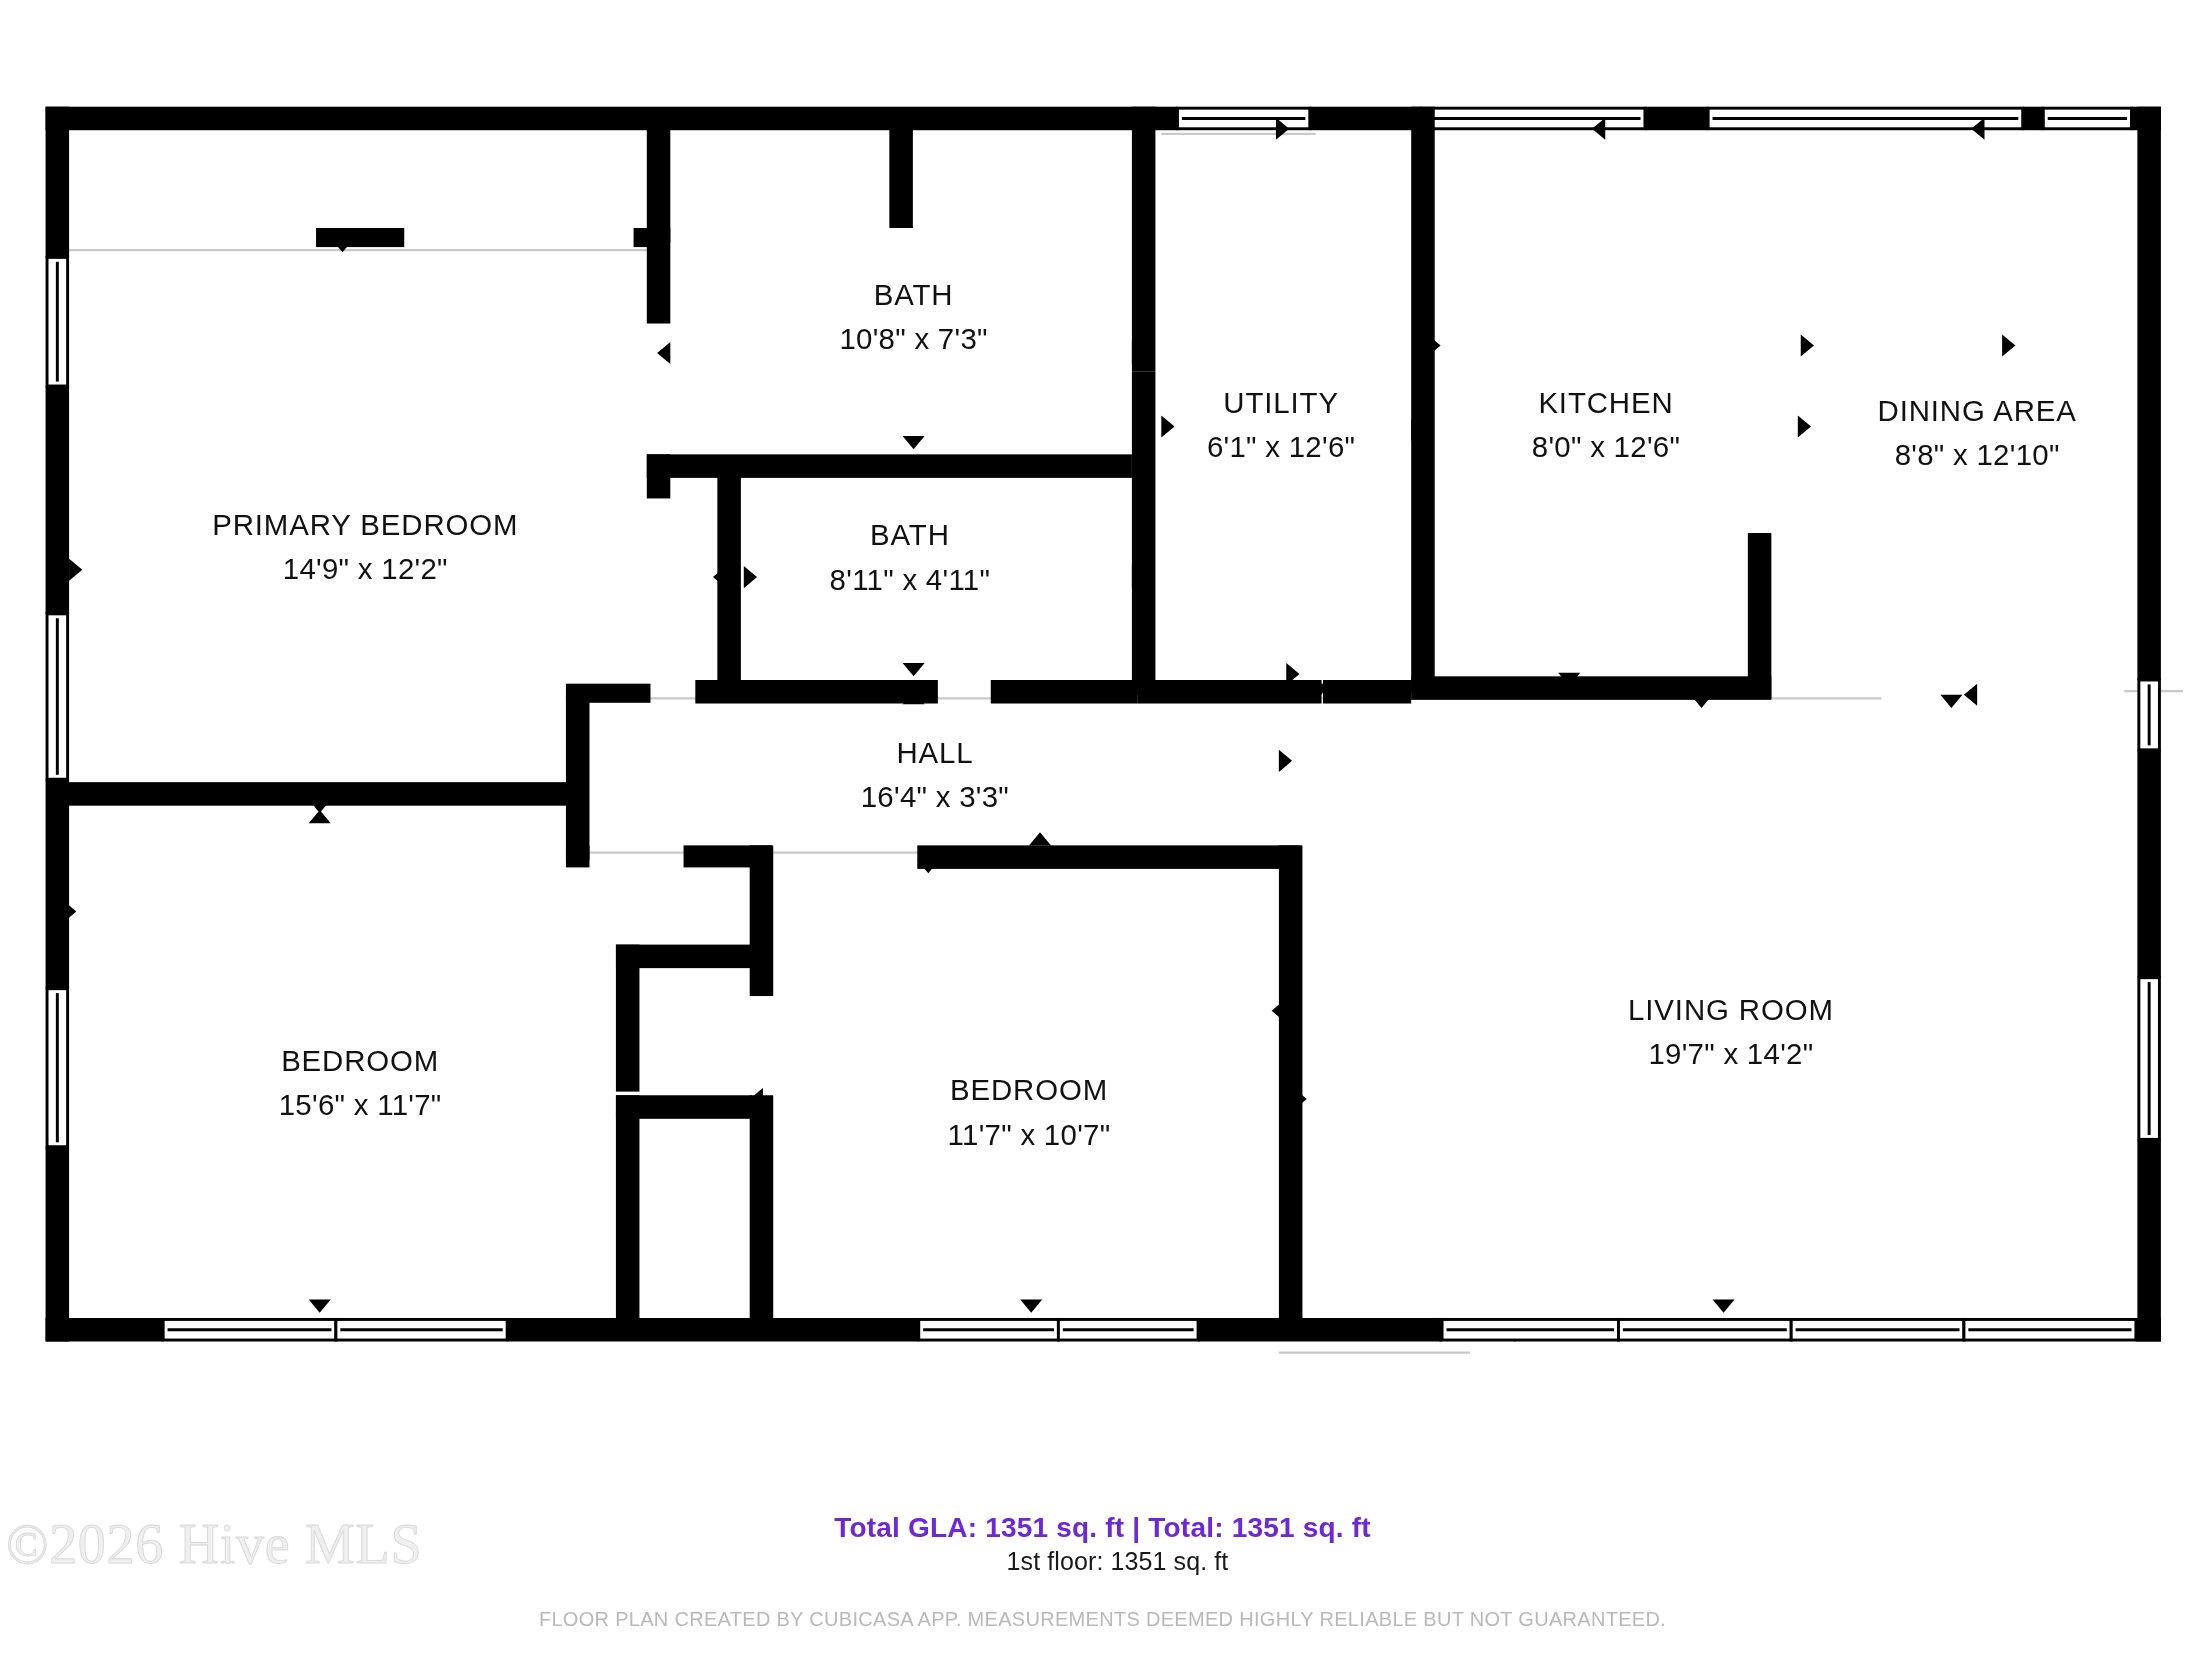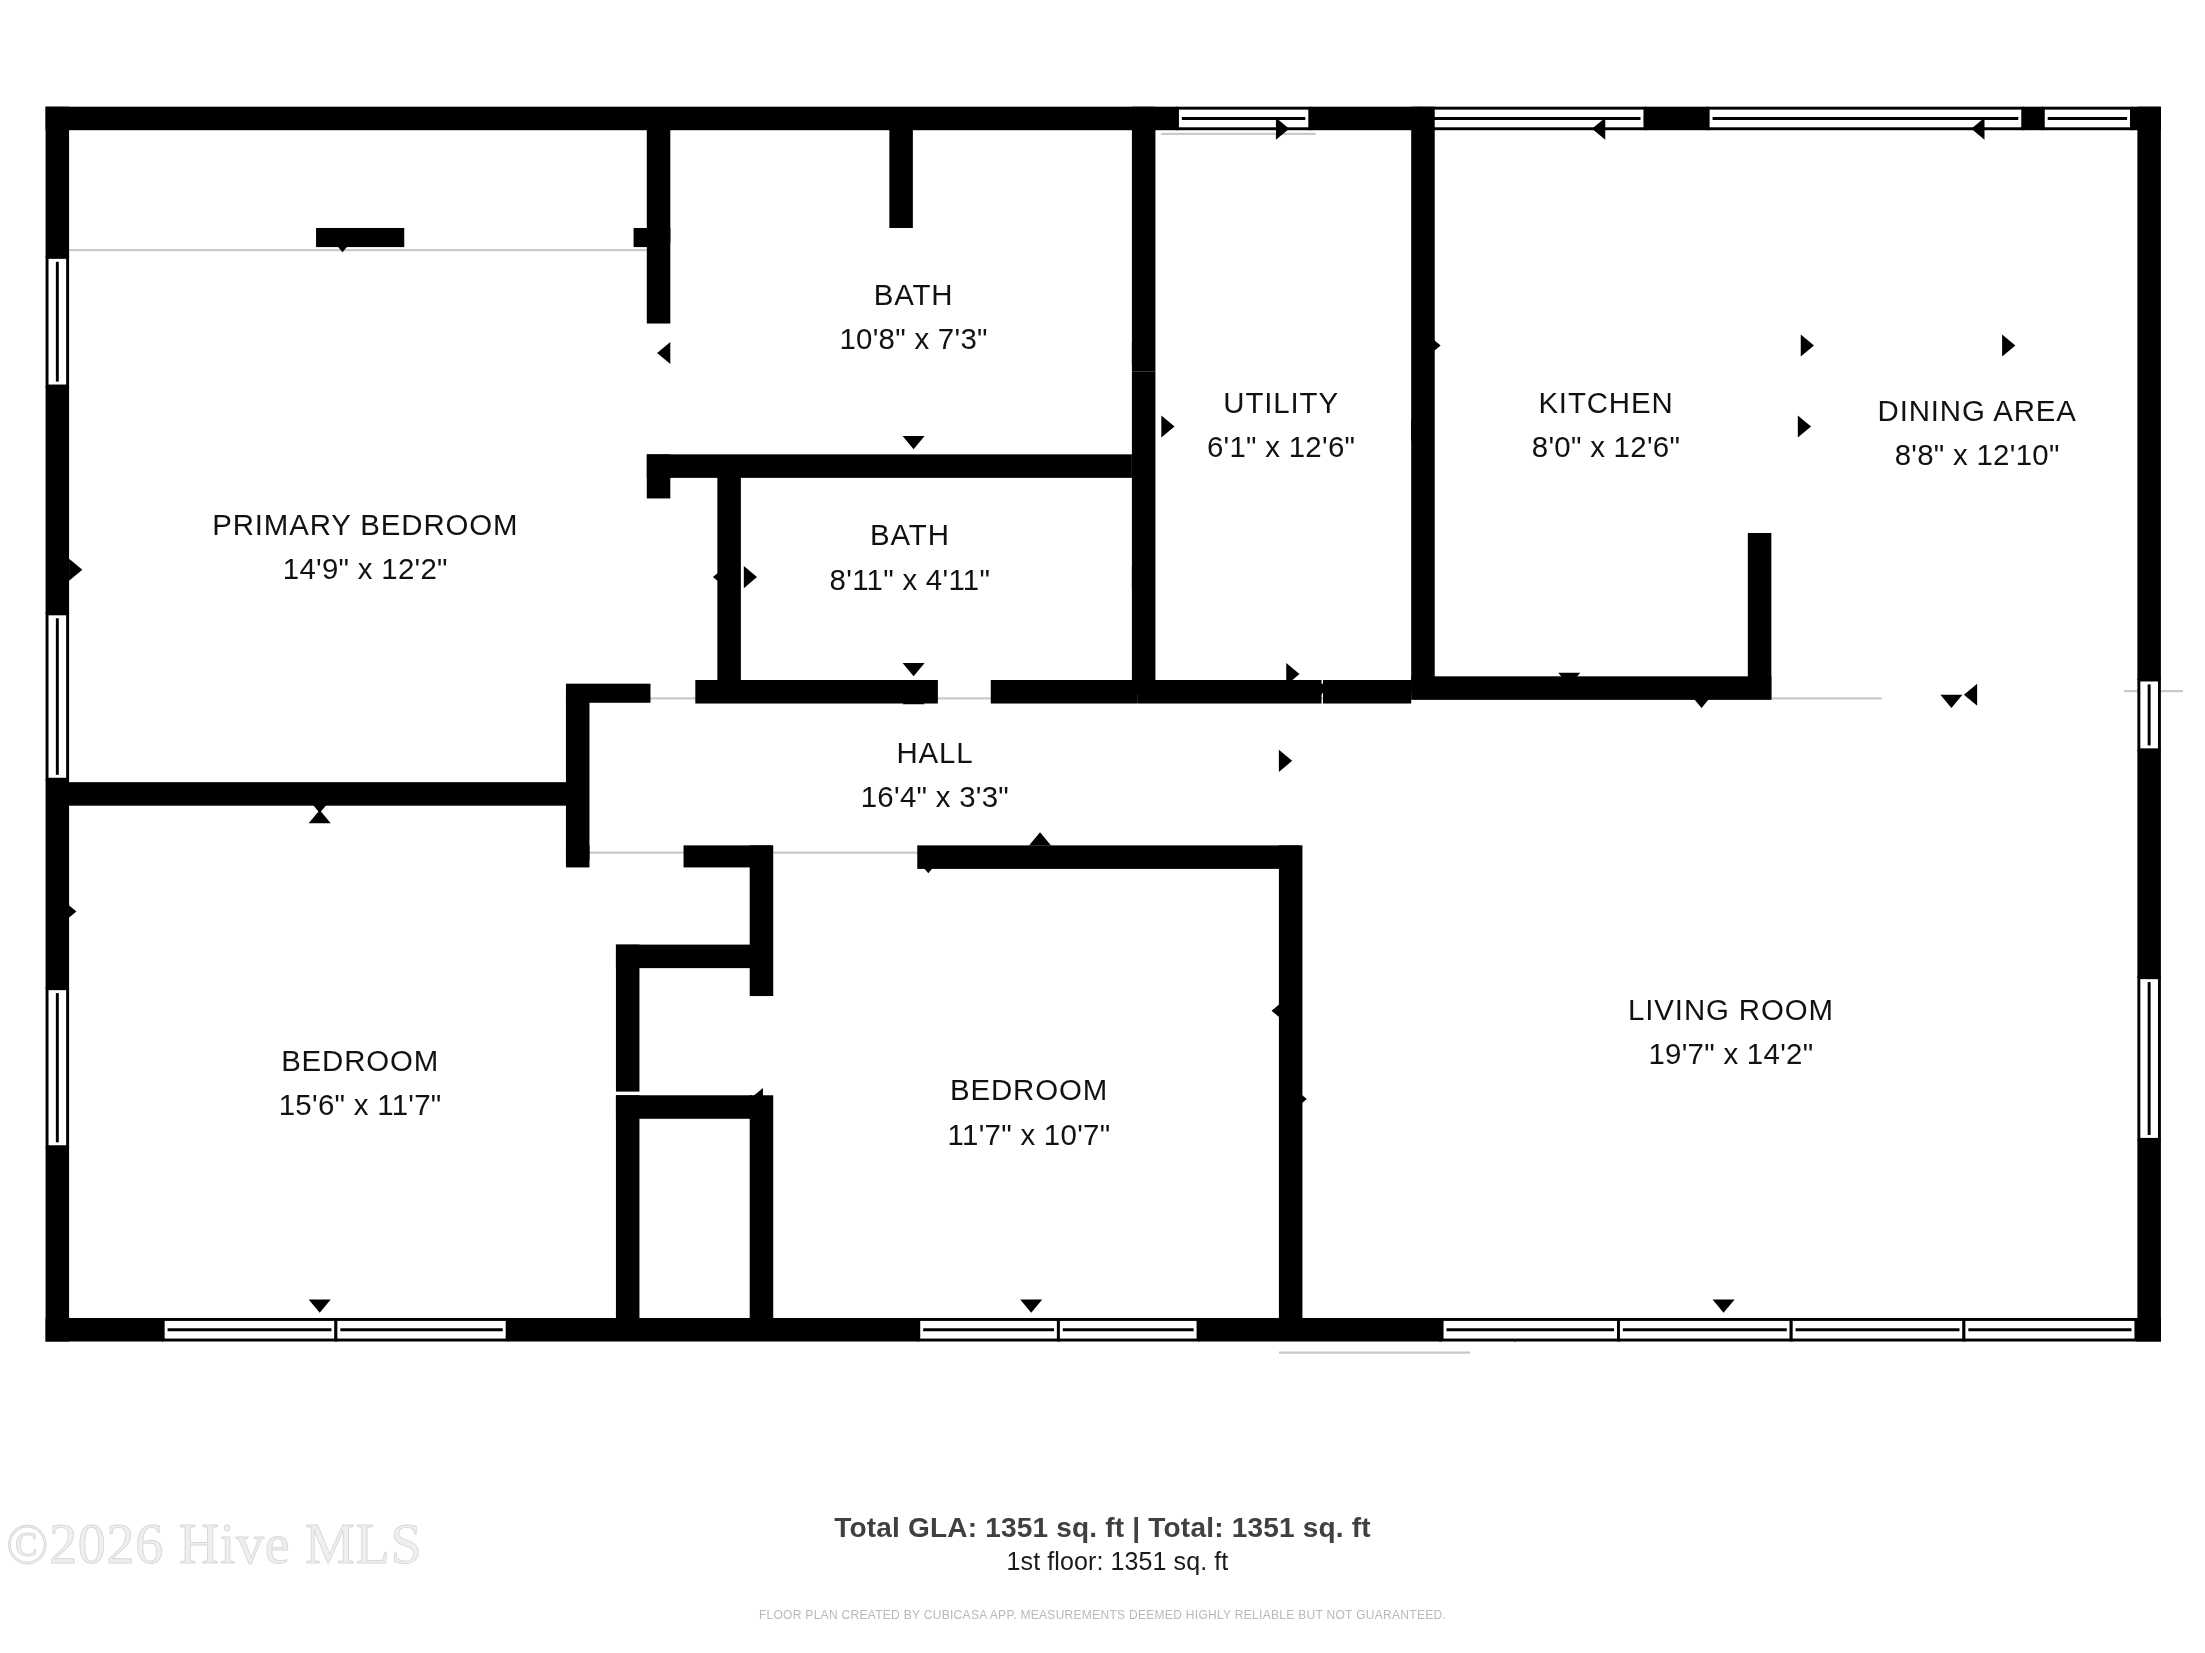--- a/index.html
+++ b/index.html
@@ -51,37 +51,37 @@
     position: absolute;
     left: 0;
     top: 1511px;
     width: 2205px;
     text-align: center;
   }
   .gla-line {
     font-family: "Liberation Sans", sans-serif;
     font-weight: bold;
     font-size: 28px;
-    color: #404040;
+    color: #6d28d9;
     letter-spacing: 0.2px;
     margin: 0;
     line-height: 1.18;
   }
   .floor-line {
     font-family: "Liberation Sans", sans-serif;
     font-size: 25px;
     color: #1a1a1a;
     letter-spacing: 0.1px;
     margin: 2.9px 0 0 0;
     line-height: 1.18;
     padding-left: 30px;
   }
   .disclaimer {
     font-family: "Liberation Sans", sans-serif;
-    font-size: 12px;
+    font-size: 20px;
     color: #b9b9b9;
     letter-spacing: 0.3px;
     margin: 32px 0 0 0;
   }
   .watermark {
     position: absolute;
     left: 5.9px;
     top: 1512px;
     font-family: "Liberation Serif", serif;
     font-size: 56px;

